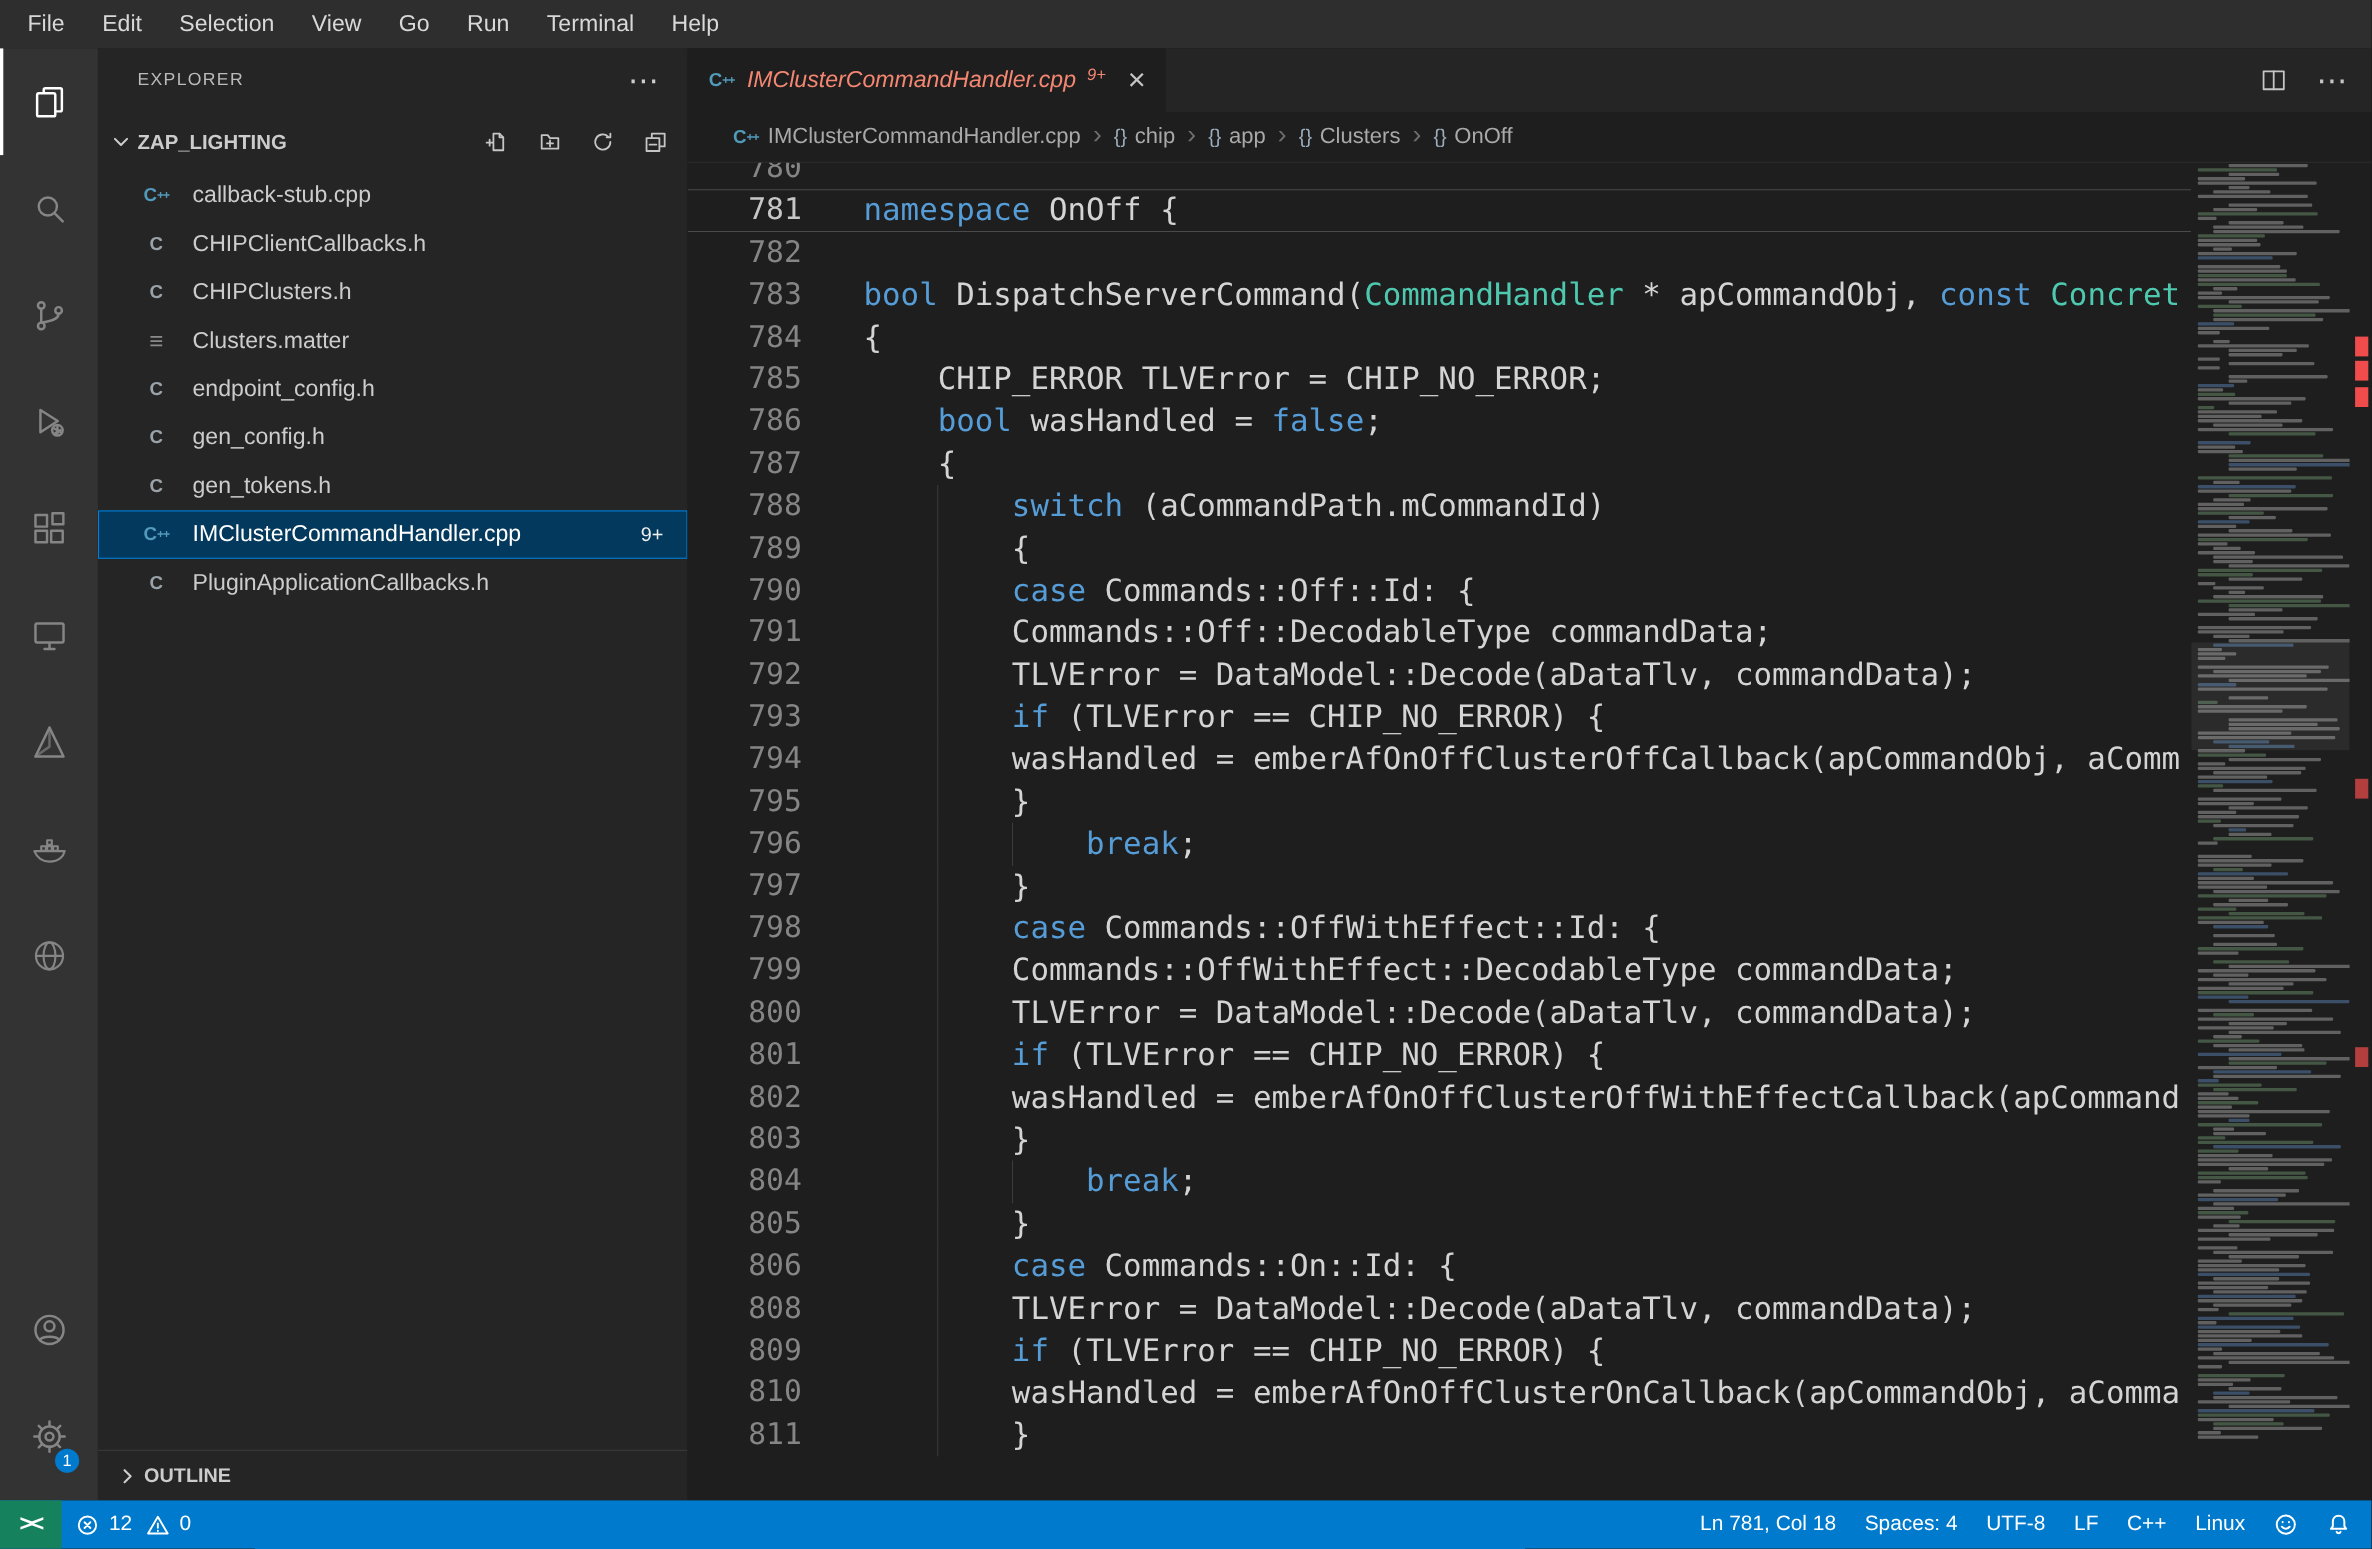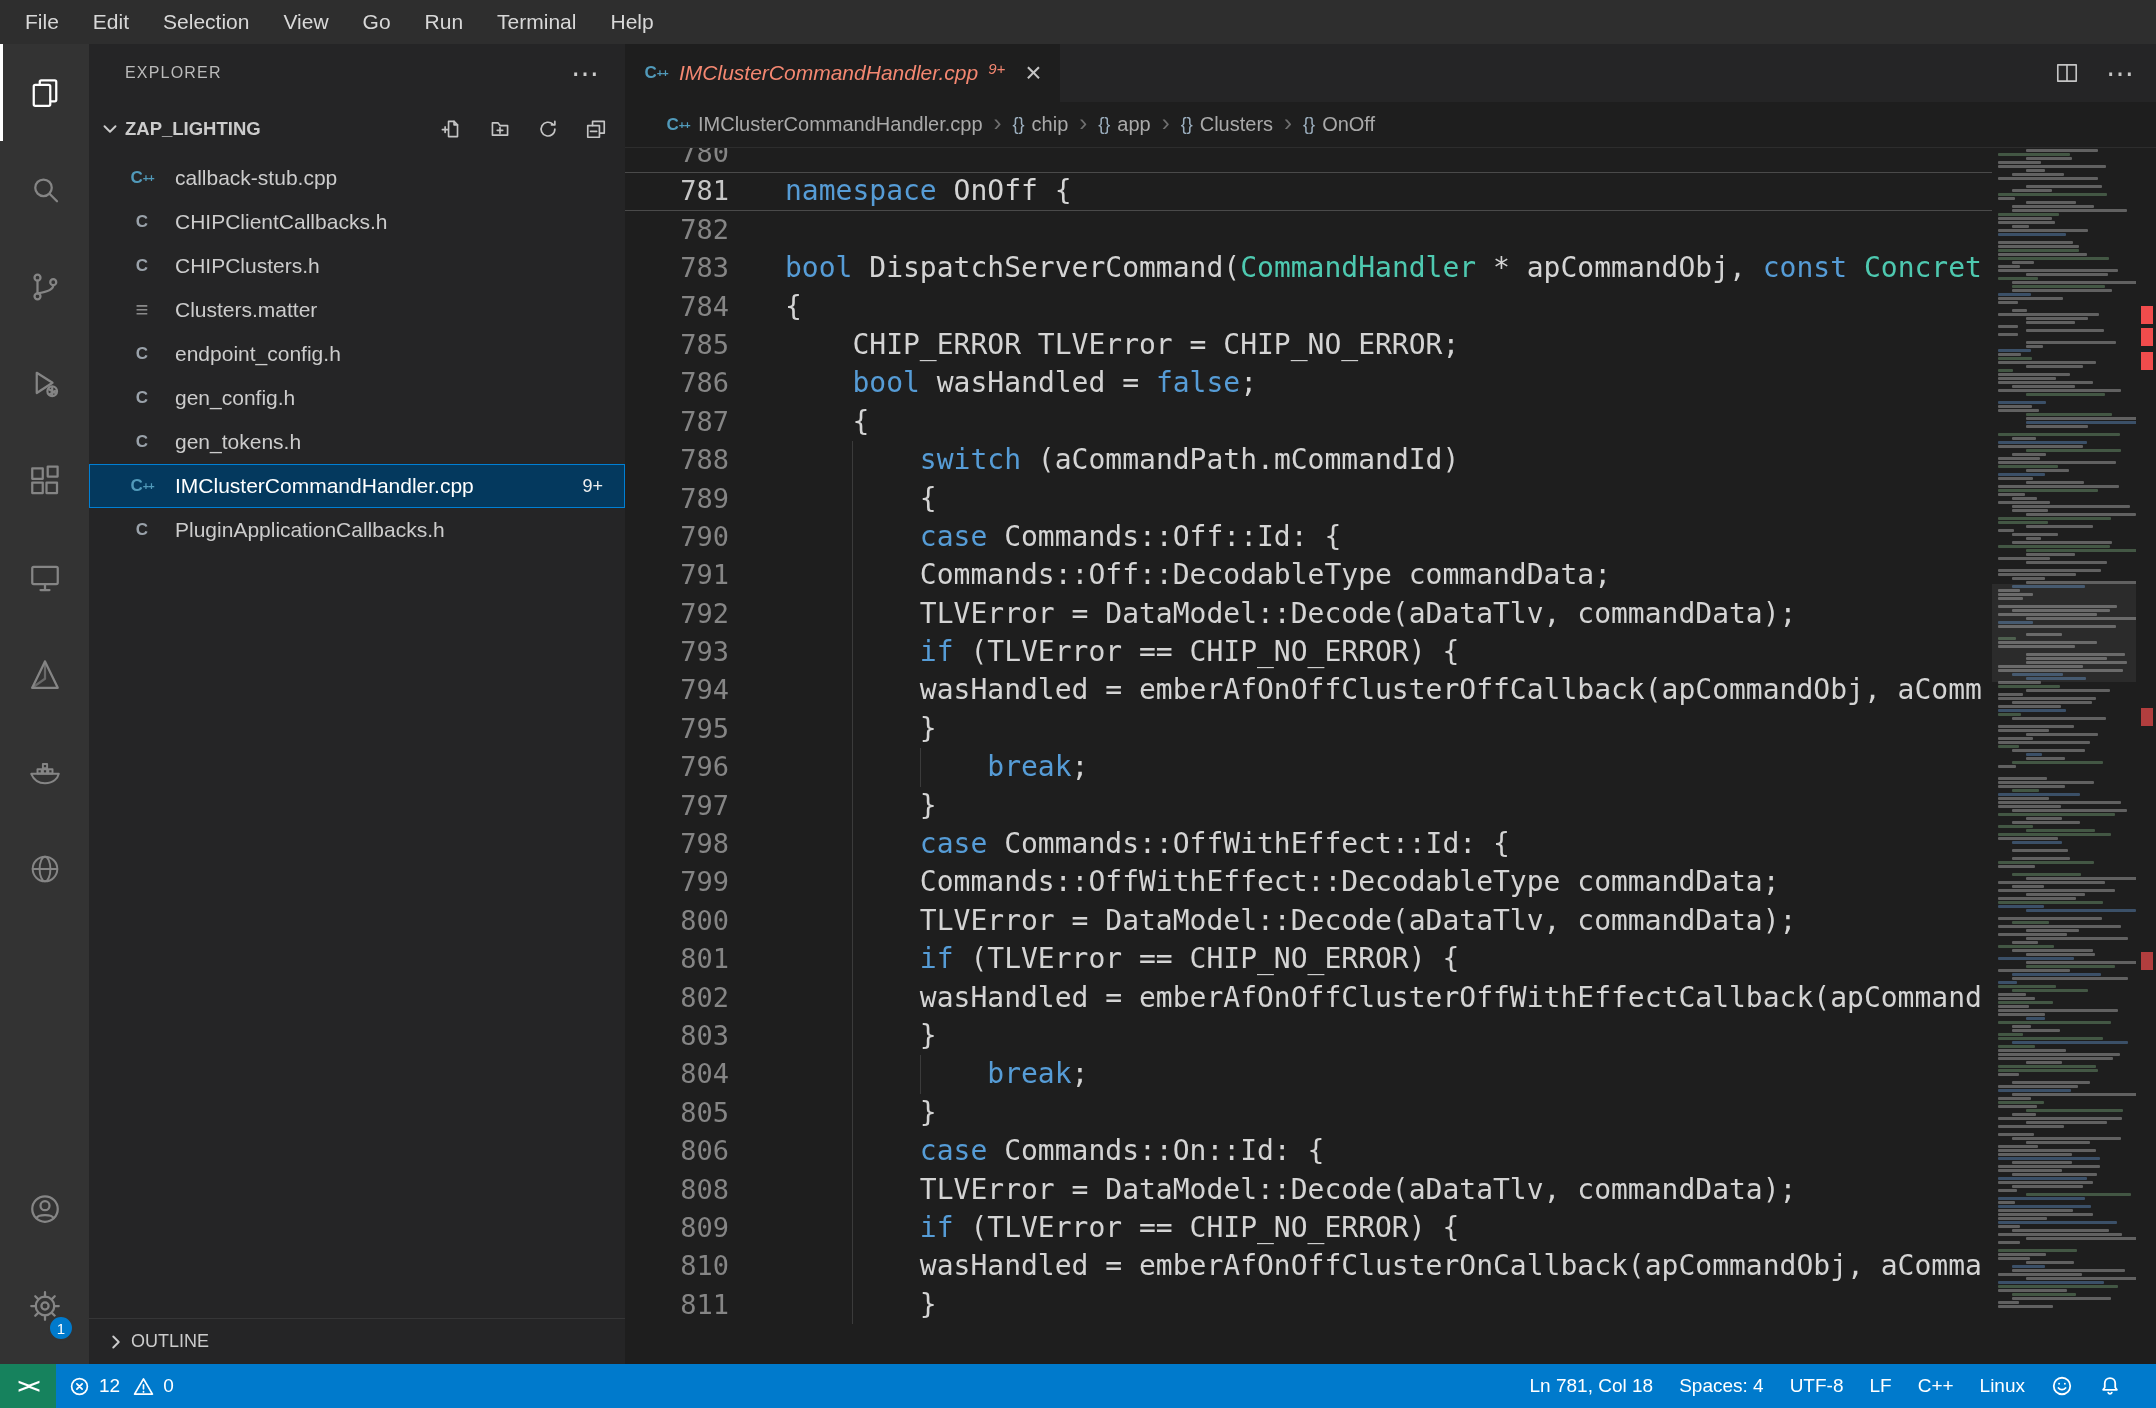--- a/index.html
+++ b/index.html
@@ -39,21 +39,21 @@
 .file-name{margin-left:20px;white-space:nowrap}
 .file-badge{margin-left:auto;font-size:18px;color:#efefef;padding-right:6px}
 .ficon{width:26px;display:inline-flex;align-items:center;justify-content:center;flex:none;
   font-weight:700;font-size:17px;font-family:"Liberation Sans",sans-serif}
 .cpp-icon{color:#519aba}
 .cpp-icon i{font-style:normal;font-size:11px;vertical-align:super;letter-spacing:-1px}
 .c-header-icon{color:#9aa2aa}
 .matter-file-icon{color:#8a8a8a;font-weight:400;font-size:22px}
 .namespace-icon{color:#9db0c0;font-weight:400;font-size:18px;width:auto}
 .outline-row{height:46px;flex:none;border-top:1px solid rgba(255,255,255,.08);display:flex;
-  align-items:center;padding-left:16px;font-weight:400;font-size:18px;color:#cccccc;cursor:pointer}
+  align-items:center;padding-left:16px;font-weight:700;font-size:18px;color:#cccccc;cursor:pointer}
 
 
 .editor-col{flex:1;display:flex;flex-direction:column;min-width:0;background:var(--bg-editor,#1e1e1e)}
 .tabbar{height:58px;flex:none;background:var(--bg-sidebar,#252526);display:flex;align-items:stretch}
 .tab{display:flex;align-items:center;background:var(--bg-editor,#1e1e1e);padding:0 18px;gap:10px;cursor:pointer}
 .tab-label{font-style:italic;font-size:21px;color:var(--error,#f48771)}
 .tab-badge{font-style:italic;font-size:15px;color:var(--error,#f48771);transform:translateY(-5px)}
 .tab-close{font-size:28px;color:#c5c5c5;margin-left:10px;line-height:1;cursor:pointer}
 .tab-actions{margin-left:auto;display:flex;align-items:center;gap:26px;padding-right:22px;color:#c5c5c5}
 .tab-action{display:inline-flex;font-size:28px;cursor:pointer}
@@ -81,21 +81,21 @@
 .minimap{position:absolute;top:0;right:20px;width:144px;bottom:0;overflow:hidden}
 .mm-line{height:3px;margin-top:1px;border-radius:1px;opacity:.62}
 .mm-slider{position:absolute;left:0;right:0;top:436px;height:98px;background:rgba(255,255,255,.06)}
 .ruler{position:absolute;top:0;right:0;width:20px;bottom:0}
 .mark{position:absolute;right:3px;width:12px;height:18px;background:var(--ruler-error,#f14c4c)}
 
 
 .statusbar{height:44px;flex:none;background:var(--bg-status,#007acc);display:flex;align-items:stretch;
   color:#ffffff;font-size:19px}
 .sb-left,.sb-right{display:flex;align-items:stretch}
-.sb-right{margin-left:auto;padding-right:22px}
+.sb-right{margin-left:auto;padding-right:6px}
 .remote{background:var(--bg-remote,#16825d);width:56px;display:flex;align-items:center;
   justify-content:center;font-size:21px;font-weight:700;letter-spacing:-2px;cursor:pointer}
 .sb-item{display:flex;align-items:center;gap:9px;padding:0 13px;cursor:pointer;white-space:nowrap}
 .sb-item.problems span{margin-right:4px}
 svg{display:block}
 </style>
 </head>
 <body>
 
 <div class="app">

